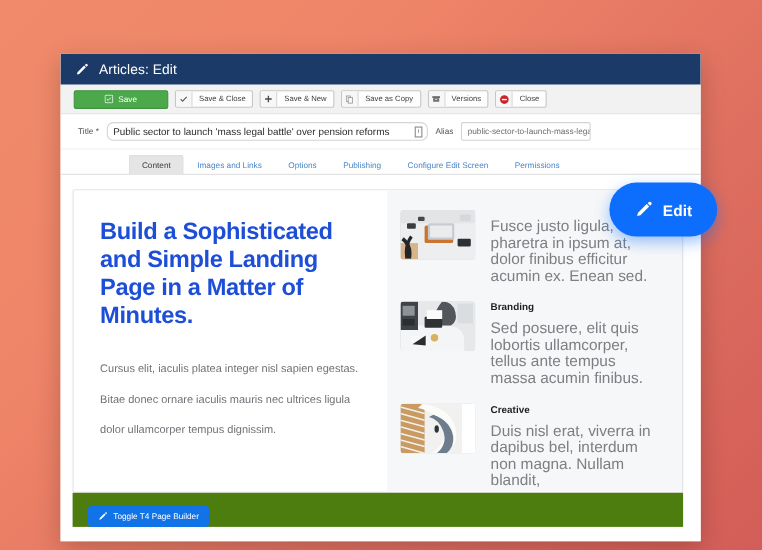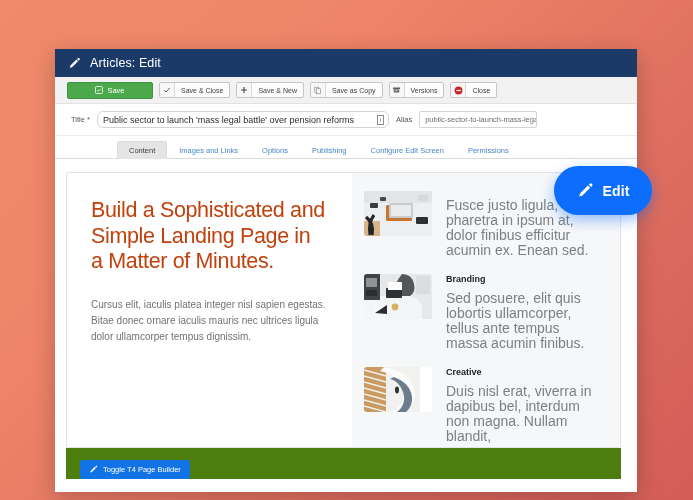--- a/index.html
+++ b/index.html
@@ -82,25 +82,25 @@
 
   
   .stage{ padding:13px 16px 0 11px; background:#fff; height:343px; }
   .card{
     border:1px solid #e4e4e4; border-radius:2px; background:#fff;
     height:276px; display:flex; overflow:hidden;
     box-shadow:0 1px 2px rgba(0,0,0,.03);
   }
   .col-left{ width:285px; padding:25px 26px 0 24px; }
   .hero{
-    font-size:21.5px; line-height:25.5px; font-weight:normal; color:#c2410c;
+    font-size:21.5px; line-height:25.5px; font-weight:bold; color:#1d4ed8;
     letter-spacing:-.35px;
   }
   .lead{
-    margin-top:22px; font-size:10px; line-height:16px; color:#6f7276;
+    margin-top:22px; font-size:10px; line-height:28px; color:#6f7276;
   }
   .col-right{
     flex:1; background:#f6f7f8; padding:18px 22px 0 12px;
     display:flex; flex-direction:column; gap:16px;
   }
   .feat{ display:flex; gap:14px; }
   .thumb{
     width:68px; height:45px; flex:0 0 auto; border-radius:3px;
     overflow:hidden; position:relative; background:#d9dadb;
   }

